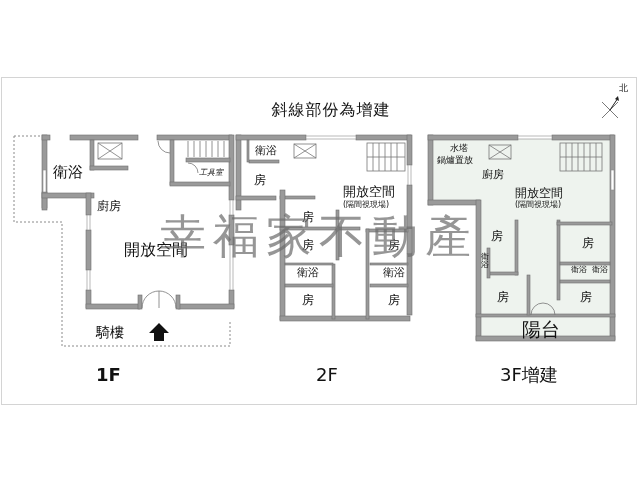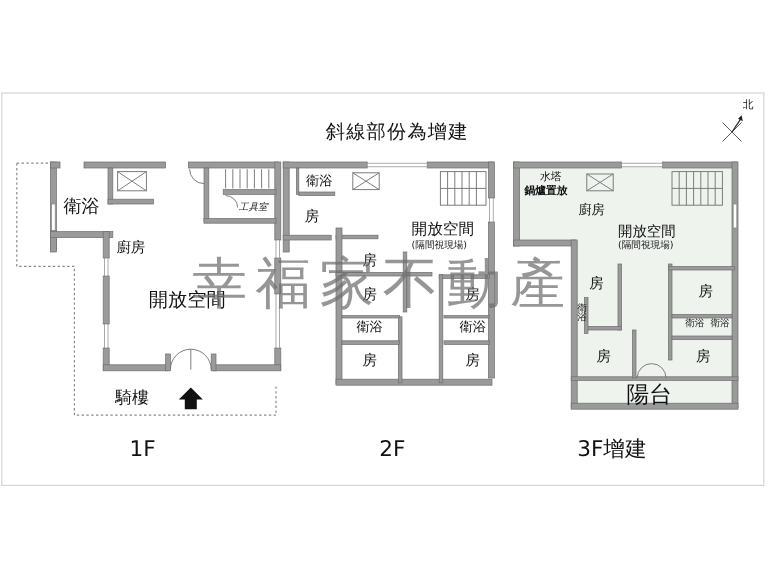--- a/index.html
+++ b/index.html
@@ -185,30 +185,30 @@
 <div class="lbl" style="left:343px;top:201px;font-size:8px;">(隔間視現場)</div>
 <div class="lbl" style="left:302px;top:211px;font-size:12px;">房</div>
 <div class="lbl" style="left:302px;top:239px;font-size:12px;">房</div>
 <div class="lbl" style="left:388px;top:239px;font-size:12px;">房</div>
 <div class="lbl" style="left:297px;top:267px;font-size:11px;">衛浴</div>
 <div class="lbl" style="left:383px;top:267px;font-size:11px;">衛浴</div>
 <div class="lbl" style="left:302px;top:294px;font-size:12px;">房</div>
 <div class="lbl" style="left:388px;top:294px;font-size:12px;">房</div>
 
 <div class="lbl" style="left:450px;top:144px;font-size:9px;">水塔</div>
-<div class="lbl" style="left:437px;top:156px;font-size:9px;font-weight:bold;">鍋爐置放</div>
+<div class="lbl" style="left:437px;top:156px;font-size:9px;">鍋爐置放</div>
 <div class="lbl" style="left:482px;top:169px;font-size:11px;">廚房</div>
 <div class="lbl" style="left:515px;top:187px;font-size:12px;">開放空間</div>
 <div class="lbl" style="left:515px;top:201px;font-size:8px;">(隔間視現場)</div>
 <div class="lbl" style="left:491px;top:230px;font-size:12px;">房</div>
 <div class="lbl" style="left:582px;top:237px;font-size:12px;">房</div>
 <div class="lbl" style="left:481px;top:253px;font-size:8px;width:9px;white-space:normal;">衛浴</div>
 <div class="lbl" style="left:571px;top:266px;font-size:8px;">衛浴</div>
 <div class="lbl" style="left:592px;top:266px;font-size:8px;">衛浴</div>
 <div class="lbl" style="left:497px;top:291px;font-size:12px;">房</div>
 <div class="lbl" style="left:580px;top:291px;font-size:12px;">房</div>
 <div class="lbl" style="left:522px;top:320px;font-size:19px;">陽台</div>
 
 <div class="wm">幸福家不動產</div>
 
-<div class="lbl floor" style="left:108px;">1F</div>
+<div class="lbl floor" style="left:96px;font-weight:bold;">1F</div>
 <div class="lbl floor" style="left:316px;">2F</div>
-<div class="lbl floor" style="left:481px;">3F增建</div>
+<div class="lbl floor" style="left:500px;">3F增建</div>
 
 </body></html>

